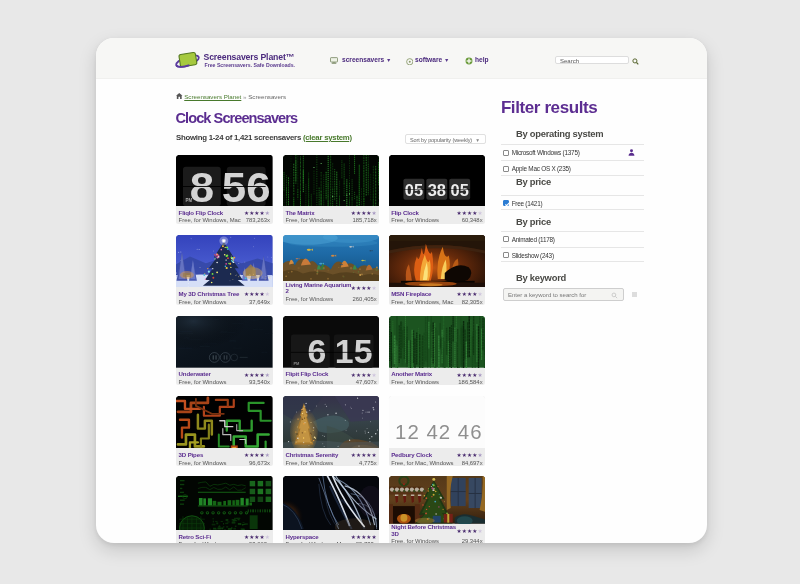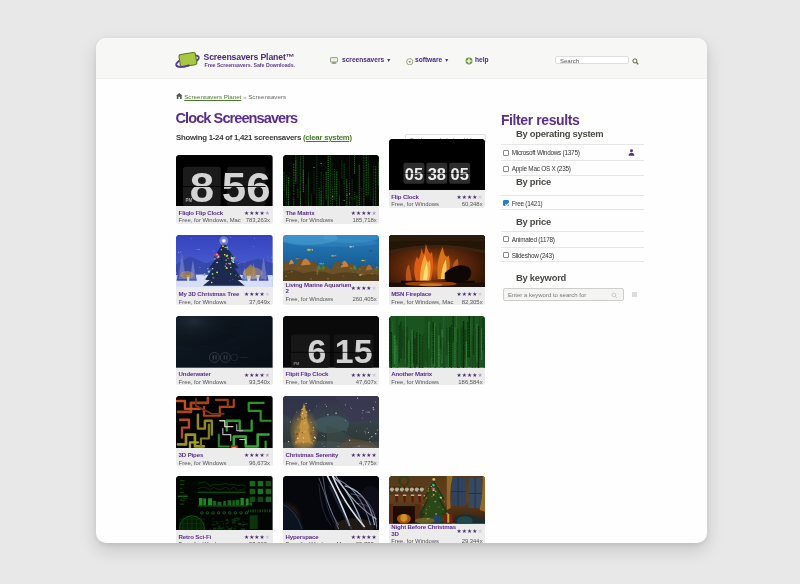--- a/index.html
+++ b/index.html
@@ -1,17 +1,17 @@
 <!DOCTYPE html>
 <html><head><meta charset="utf-8">
 <style>
 * { margin:0; padding:0; box-sizing:border-box; }
 html,body { width:800px; height:584px; overflow:hidden; }
 body { background:#e8e8e8; font-family:"Liberation Sans", sans-serif; position:relative; }
-.page { position:absolute; left:96px; top:38px; width:611px; height:505px; background:#fefefe; border-radius:10px; box-shadow:0 7px 18px rgba(0,0,0,0.15), 0 2px 5px rgba(0,0,0,0.07); overflow:hidden; }
+.page { position:absolute; left:96px; top:38px; width:611px; height:505px; background:#fefefe; border-radius:18px; box-shadow:0 7px 18px rgba(0,0,0,0.15), 0 2px 5px rgba(0,0,0,0.07); overflow:hidden; }
 .hdr { position:absolute; left:0; top:0; width:100%; height:41px; background:#f7f7f5; border-bottom:1px solid #f0f0ee; }
 .brand { position:absolute; left:107.5px; top:14px; font-size:8.7px; font-weight:bold; color:#4b2a7d; letter-spacing:-0.15px; }
 .tag { position:absolute; left:108.5px; top:24px; font-size:5.2px; font-weight:bold; color:#5a3a8e; }
 .nav { position:absolute; top:17.8px; font-size:6.6px; font-weight:bold; color:#4b2a7d; white-space:nowrap; }
 .nav .chev { font-size:5.4px; color:#5a3a8e; vertical-align:0.5px; }
 .search { position:absolute; left:459px; top:17.5px; width:73.5px; height:8.8px; background:#fff; border:1px solid #ddd; border-radius:2px; font-size:6px; color:#555; padding:1px 0 0 4px; }
 .crumb { position:absolute; left:80px; top:54.8px; font-size:6.2px; color:#666; white-space:nowrap; }
 .crumb a { color:#48792c; text-decoration:underline; }
 h1 { position:absolute; left:79.5px; top:71.5px; font-size:14.6px; font-weight:bold; color:#5b2d90; letter-spacing:-0.95px; white-space:nowrap; }
 .showing { position:absolute; left:80px; top:94.8px; font-size:7.8px; font-weight:bold; color:#3a3a3a; letter-spacing:-0.25px; white-space:nowrap; }
@@ -22,21 +22,21 @@
 .meta { padding:0.7px 2.6px 0 2.6px; }
 .t { position:relative; line-height:6.4px; }
 .tt { font-size:6.1px; font-weight:bold; color:#5a2c8f; letter-spacing:-0.15px; white-space:normal; display:inline-block; max-width:74px; }
 .stars { position:absolute; right:0; top:0.4px; white-space:nowrap; }
 .st { font-size:5.7px; color:#482a6e; letter-spacing:0.12px; }
 .sh { color:#a89ac2; }
 .se { color:#cfc6dd; }
 .s { display:flex; justify-content:space-between; font-size:5.9px; color:#555; line-height:6.4px; margin-top:1.1px; white-space:nowrap; }
 .cnt { color:#555; }
 .side { position:absolute; left:404.9px; top:0; width:143.2px; }
-.fr { position:absolute; top:74px; font-size:14px; font-weight:bold; color:#5c2d91; letter-spacing:-0.4px; }
+.fr { position:absolute; top:60px; font-size:17px; font-weight:bold; color:#5c2d91; letter-spacing:-0.4px; }
 .fh { position:absolute; font-size:9.4px; font-weight:bold; color:#4a4a46; letter-spacing:-0.25px;padding-left:15px; }
 .frow { position:absolute; width:100%; height:15.7px; }
 .cb { position:absolute; left:2.5px; top:4.6px; width:6px; height:6px; border:1px solid #8a8a8a; border-radius:1px; background:#fff; }
 .cb.on { background:#2b7cd3; border-color:#2b7cd3; }
 .cb.on svg { position:absolute; left:-0.3px; top:-0.3px; }
 .lbl { position:absolute; left:10.8px; top:4px; font-size:6.4px; letter-spacing:-0.25px; color:#333; }
 .person { position:absolute; right:9px; top:4.2px; }
 .kwwrap { position:absolute; top:249.5px; left:2px; width:121px; height:13px; background:#f4f4f2; border:1px solid #cecece; border-radius:2px; }
 .kwph { position:absolute; left:4px; top:3.2px; font-size:6px; color:#777; }
 .kwdot { position:absolute; top:253.5px; left:131px; width:5px; height:5px; background:#ddd; }
@@ -187,21 +187,21 @@
         <line x1="95.9" y1="48.1" x2="95.9" y2="59.5" stroke="#0c360c" stroke-width="0.8" stroke-dasharray="1.3 0.5"></line>
       </svg>
 <div class="meta">
 <div class="t"><span class="tt">The Matrix</span><span class="stars"><span class="st">★★★★</span><span class="st sh">★</span></span></div>
 <div class="s">
           <span>Free, for Windows</span>
           <span class="cnt">185,718x</span>
         </div>
 </div>
 </div>
-<div class="card" style="left:292.6px;top:101px;height:68.8px">
+<div class="card" style="left:292.6px;top:117px;height:68.8px">
 <svg width="96.6" height="51.199999999999996" viewBox="0 0 97 52" preserveAspectRatio="none" style="display:block;border-radius:2.5px 2.5px 0 0">
         <rect width="97" height="52" fill="#000"></rect>
         <rect x="14.5" y="24" width="21" height="21.5" rx="2" fill="#2d2d2d"></rect>
         <text x="25.0" y="41.5" font-family="Liberation Sans, sans-serif" font-size="16.5" font-weight="bold" fill="#ededed" text-anchor="middle">05</text>
         <rect x="14.5" y="34.6" width="21" height="0.8" fill="#000" opacity="0.65"></rect>
         <rect x="37.5" y="24" width="21" height="21.5" rx="2" fill="#2d2d2d"></rect>
         <text x="48.0" y="41.5" font-family="Liberation Sans, sans-serif" font-size="16.5" font-weight="bold" fill="#ededed" text-anchor="middle">38</text>
         <rect x="37.5" y="34.6" width="21" height="0.8" fill="#000" opacity="0.65"></rect>
         <rect x="60.5" y="24" width="21" height="21.5" rx="2" fill="#2d2d2d"></rect>
         <text x="71.0" y="41.5" font-family="Liberation Sans, sans-serif" font-size="16.5" font-weight="bold" fill="#ededed" text-anchor="middle">05</text>
@@ -753,20 +753,33 @@
         <circle cx="30.8" cy="32.1" r="0.6" fill="#eef0f4" opacity="0.82"></circle>
         <circle cx="62.7" cy="8.9" r="0.6" fill="#eef0f4" opacity="0.52"></circle>
         <circle cx="93.1" cy="38.2" r="0.7" fill="#eef0f4" opacity="0.82"></circle>
         <circle cx="41.3" cy="51.2" r="0.5" fill="#eef0f4" opacity="0.71"></circle>
       </svg>
 <div class="meta">
 <div class="t"><span class="tt">Christmas Serenity</span><span class="stars"><span class="st">★★★★★</span></span></div>
 <div class="s">
           <span>Free, for Windows</span>
           <span class="cnt">4,775x</span>
+        </div>
+</div>
+</div>
+<div class="card" style="left:292.6px;top:358px;height:70.0px">
+<svg width="96.6" height="52.4" viewBox="0 0 97 53" preserveAspectRatio="none" style="display:block;border-radius:2.5px 2.5px 0 0">
+        <rect width="97" height="53" fill="#fcfcfc"></rect>
+        <text x="50" y="44" font-family="Liberation Sans, sans-serif" font-size="20.5" fill="#8f8f8f" text-anchor="middle" style="letter-spacing:1px">12 42 46</text>
+      </svg>
+<div class="meta">
+<div class="t"><span class="tt">Pedbury Clock</span><span class="stars"><span class="st">★★★★</span><span class="st sh">★</span></span></div>
+<div class="s">
+          <span>Free, for Mac, Windows</span>
+          <span class="cnt">84,697x</span>
         </div>
 </div>
 </div>
 <div class="card" style="left:80px;top:438px;height:71.6px">
 <svg width="96.6" height="53.99999999999999" viewBox="0 0 97 55" preserveAspectRatio="none" style="display:block;border-radius:2.5px 2.5px 0 0">
         <rect width="97" height="55" fill="#020602"></rect>
         <polyline points="22,7.3 26,6.4 30,6.0 34,10.5 38,8.5 42,9.1 46,8.3 50,7.3 54,9.4 58,8.5 62,9.7 66,9.0 70,10.0" stroke="#0c3d0c" stroke-width="0.8" fill="none"></polyline>
         <polyline points="22,12.8 26,11.6 30,11.6 34,13.9 38,11.7 42,13.6 46,13.5 50,11.2 54,14.1 58,11.1 62,14.5 66,14.4 70,11.9" stroke="#0c3d0c" stroke-width="0.7" fill="none"></polyline>
         <rect x="22" y="16" width="48" height="1.2" fill="#156515" opacity="0.8"></rect>
         <rect x="23.0" y="22.4" width="3.7" height="7.6" fill="#218526"></rect>

